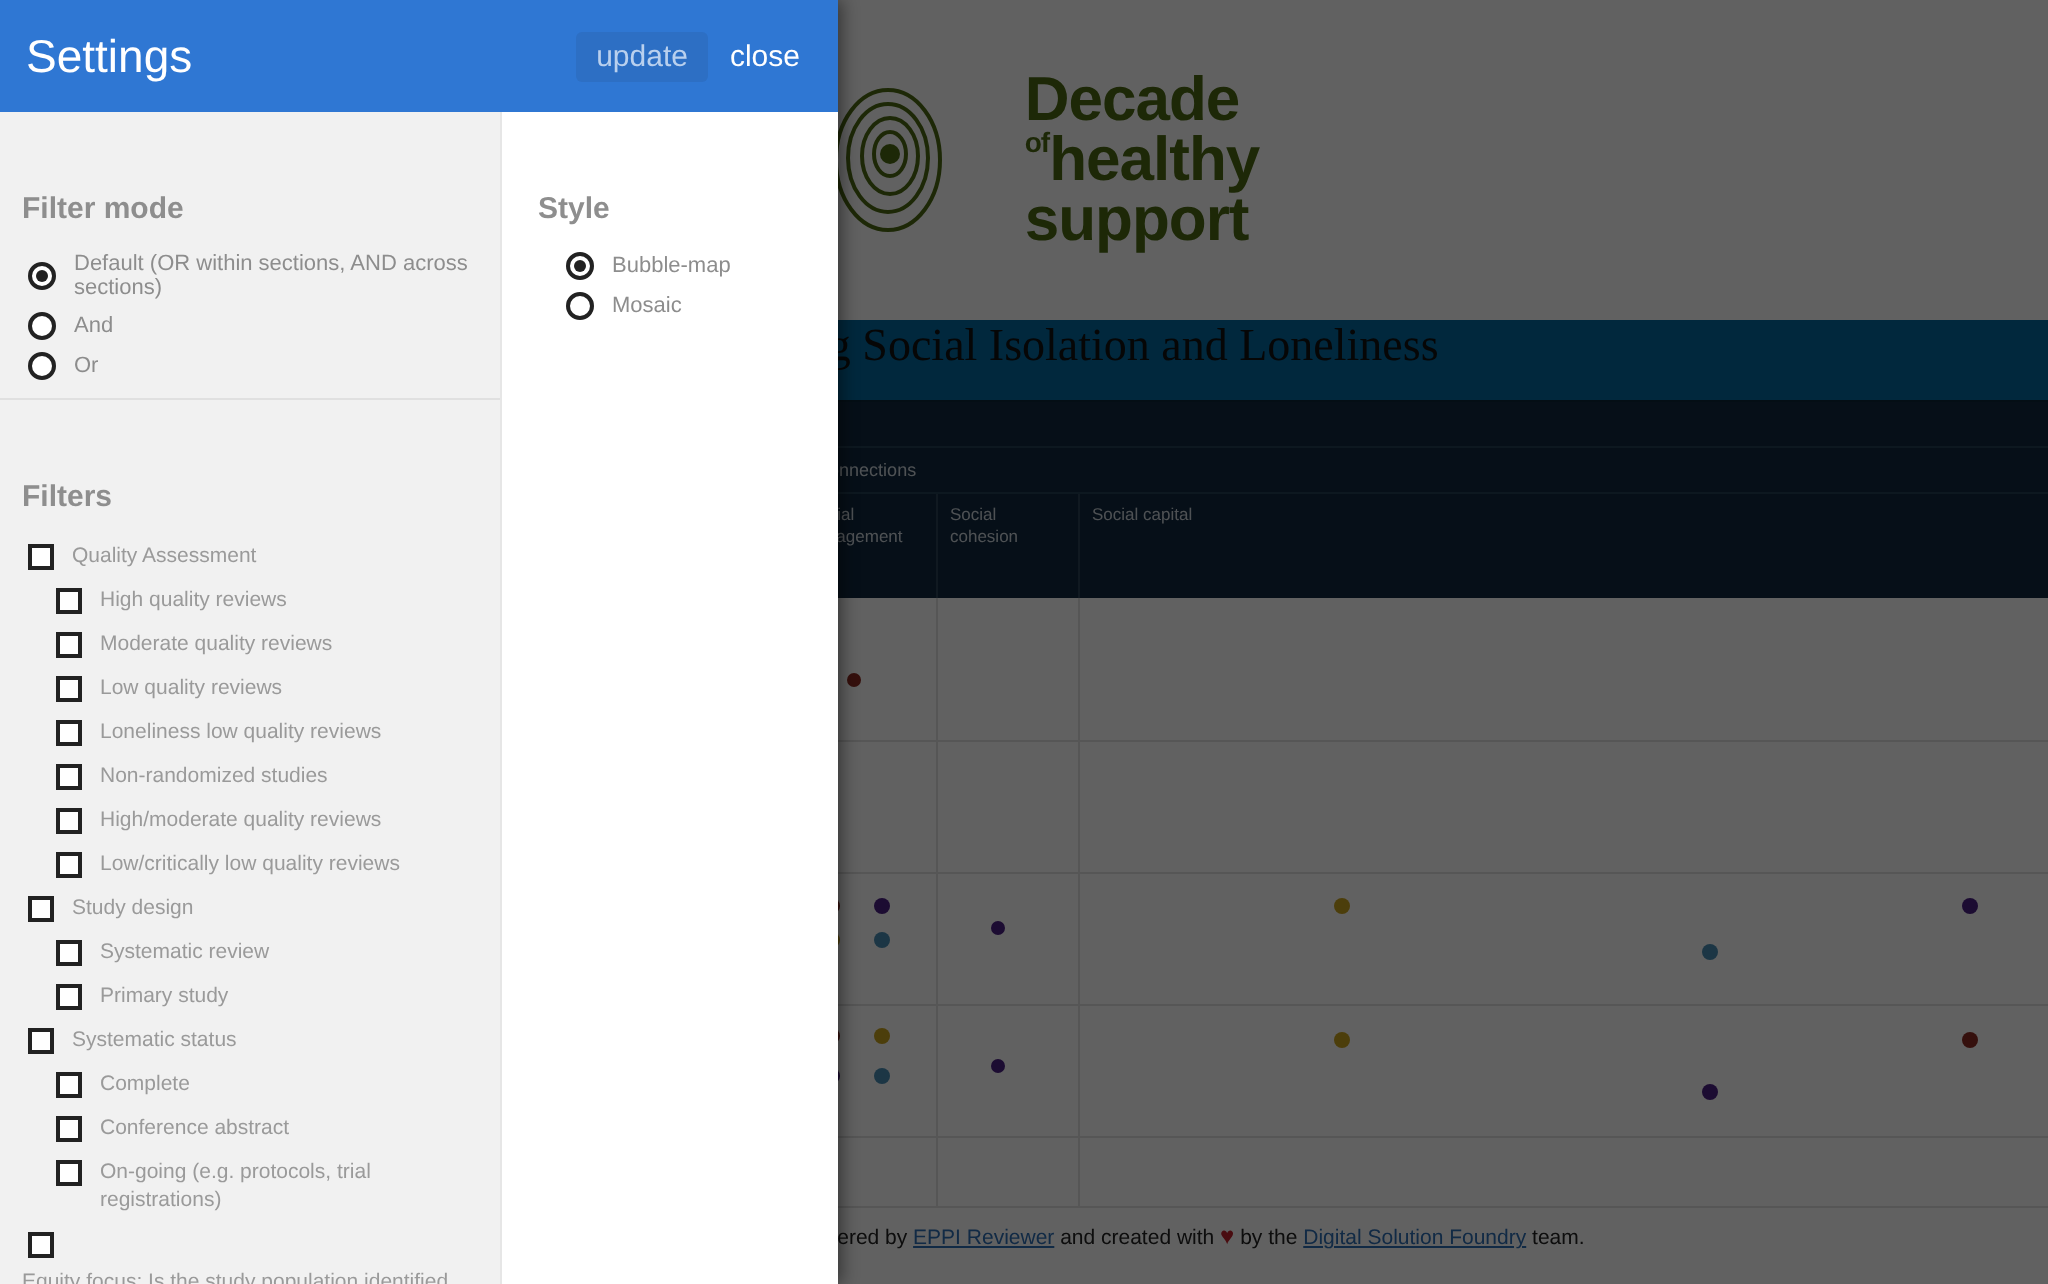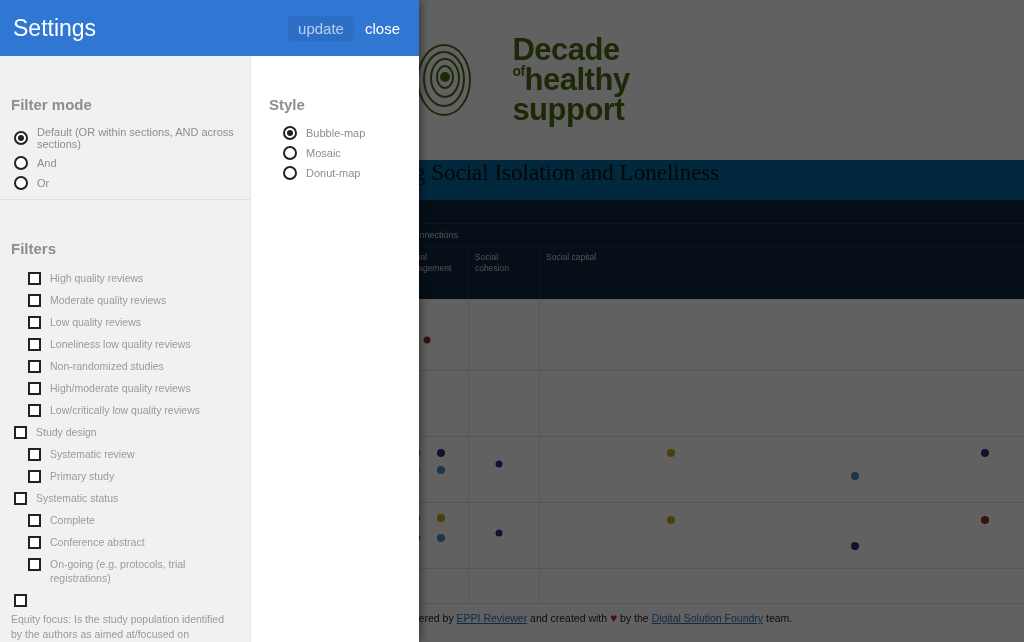--- a/index.html
+++ b/index.html
@@ -406,20 +406,24 @@
           </div>
         </div>
       <div class="divider"></div>
 
       <div class="filters-scroll">
         <div class="filters-head">
           <div class="sec-title">Filters</div>
 
         </div>
         <div id="filters-list">
+            <div class="chk-row">
+              <div class="chk"></div>
+              <div class="chk-label">Quality Assessment</div>
+            </div>
             <div class="chk-row child">
               <div class="chk"></div>
               <div class="chk-label">High quality reviews</div>
             </div>
             <div class="chk-row child">
               <div class="chk"></div>
               <div class="chk-label">Moderate quality reviews</div>
             </div>
             <div class="chk-row child">
               <div class="chk"></div>
@@ -481,21 +485,17 @@
       <div class="sec-title">Style</div>
       <div id="style-list">
           <div class="radio-row">
             <div class="radio on"></div>
             <div class="radio-label">Bubble-map</div>
           </div>
           <div class="radio-row">
             <div class="radio"></div>
             <div class="radio-label">Mosaic</div>
           </div>
-          <div class="radio-row">
-            <div class="radio"></div>
-            <div class="radio-label">Donut-map</div>
-          </div>
         </div>
     </div>
 
   </div>
 </div>
 
 </body></html>

